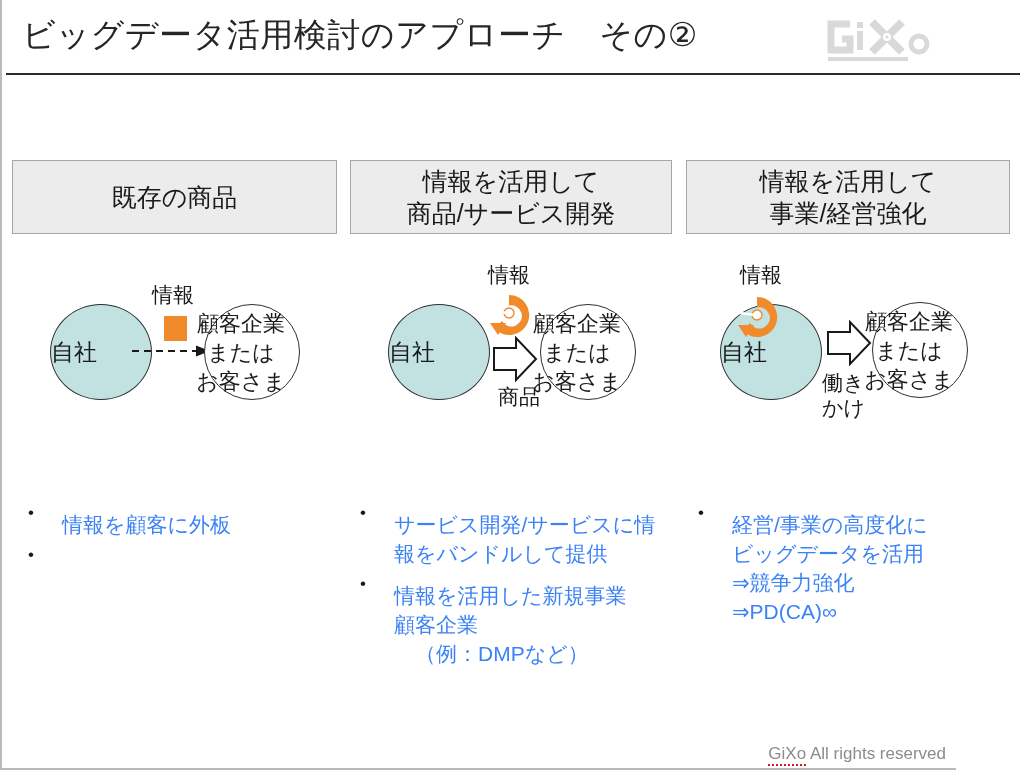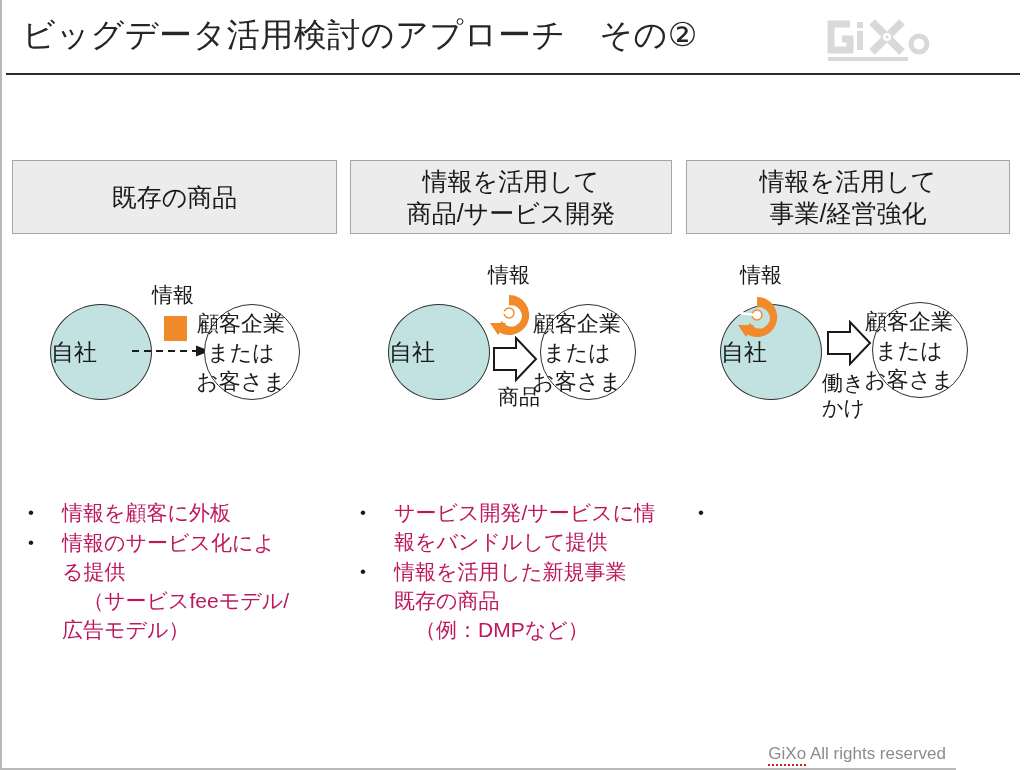--- a/index.html
+++ b/index.html
@@ -172,21 +172,22 @@
     font-size: 17px;
     line-height: 29px;
     text-align: left;
     padding-left: 8px;
     box-sizing: border-box;
     color: #1a1a1a;
   }
   .bullet-text {
     flex: 1 1 auto;
     white-space: pre-line;
-    color: #be185d;
+    color: #3b82f6;
+    margin-top: 12px;
   }
 
   
   #footer-copy {
     position: absolute;
     right: 10px;
     bottom: 4px;
     font-size: 17px;
     color: #8c8c8c;
     white-space: nowrap;
@@ -324,44 +325,44 @@
     </div>
   </div>
 
   <div class="bullets" id="bul-1">
     <div class="bullet-row">
       <span class="bullet-dot">•</span>
       <span class="bullet-text">情報を顧客に外板</span>
     </div>
     <div class="bullet-row">
       <span class="bullet-dot">•</span>
-      <span class="bullet-text">情報のサービス化によ
-る提供
-　（サービスfeeモデル/
-広告モデル）</span>
     </div>
   </div>
 
   <div class="bullets" id="bul-2">
     <div class="bullet-row">
       <span class="bullet-dot">•</span>
       <span class="bullet-text">サービス開発/サービスに情
 報をバンドルして提供</span>
     </div>
     <div class="bullet-row">
       <span class="bullet-dot">•</span>
       <span class="bullet-text">情報を活用した新規事業
-既存の商品
+顧客企業
 　（例：DMPなど）</span>
     </div>
   </div>
 
   <div class="bullets" id="bul-3">
     <div class="bullet-row">
       <span class="bullet-dot">•</span>
+      <span class="bullet-text">経営/事業の高度化に
+ビッグデータを活用
+⇒競争力強化
+⇒PD(CA)∞</span>
     </div>
   </div>
 
   <div id="footer-copy">
     <span class="misspell">GiXo</span><span> All rights reserved</span>
   </div>
 
 </div>
 
 </body></html>

